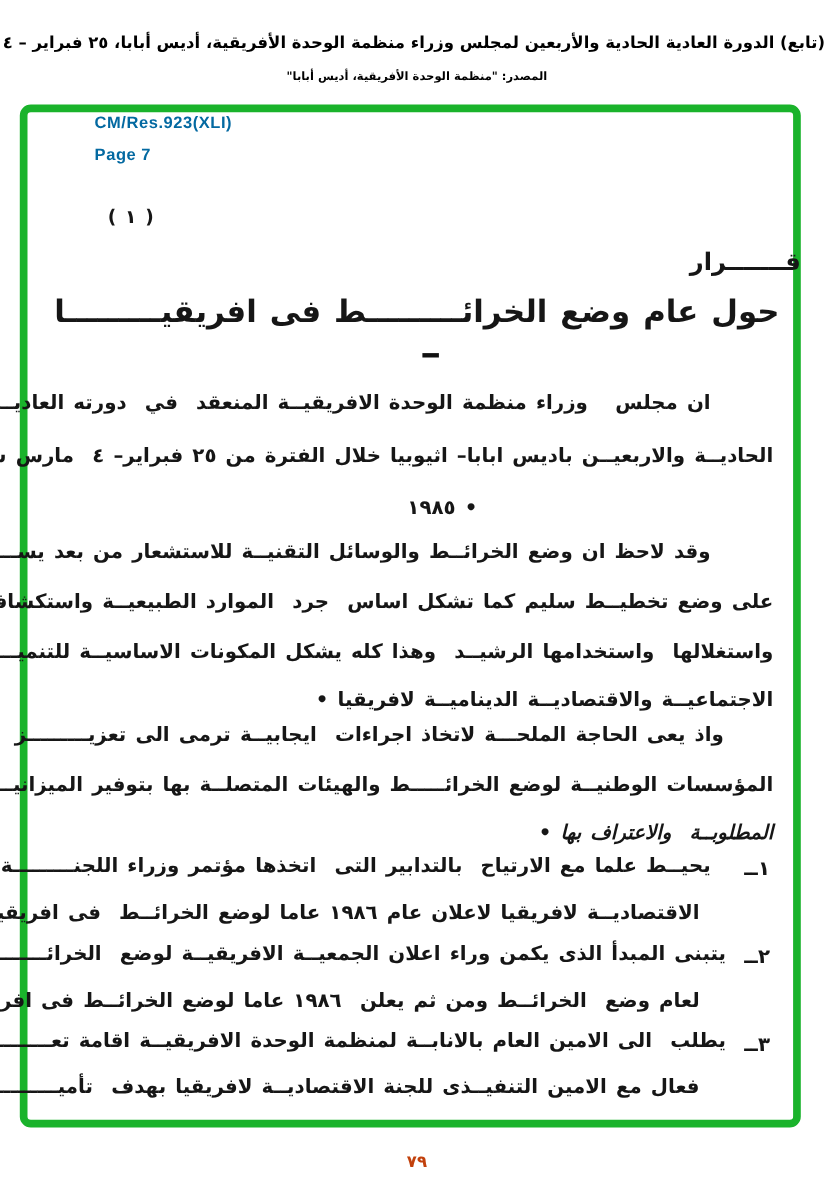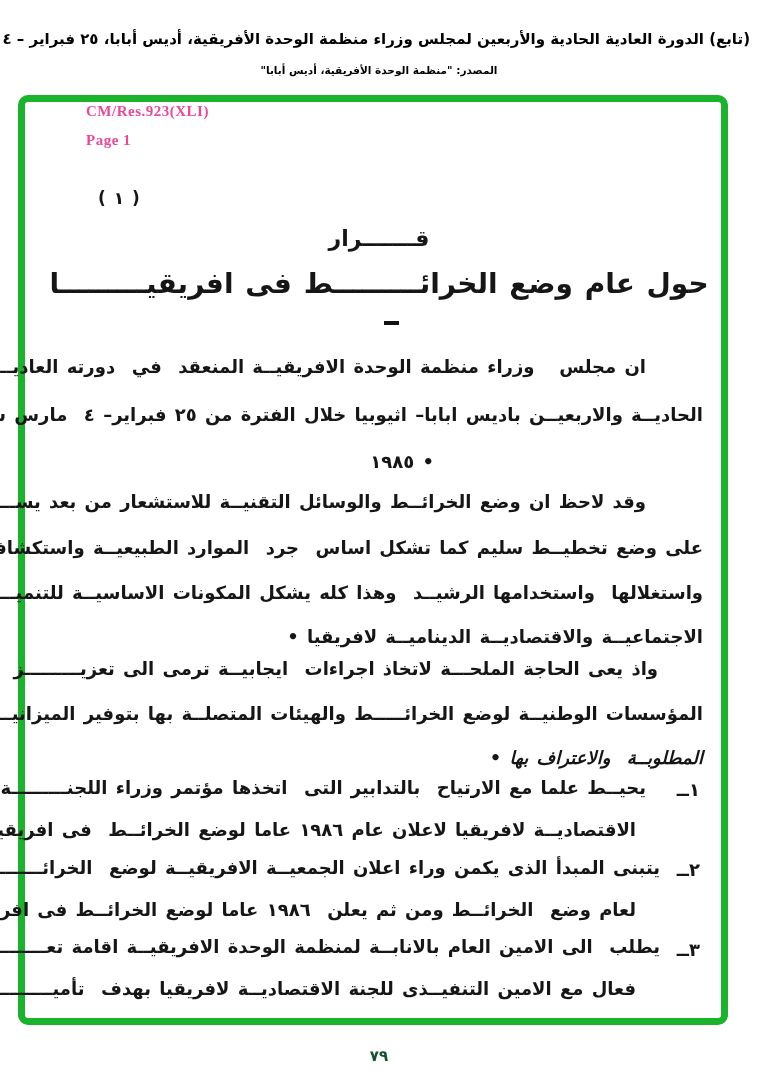--- a/index.html
+++ b/index.html
@@ -27,36 +27,36 @@
   .green-frame{
     position:absolute;left:18px;top:95px;
     width:696px;height:916px;
     border:7px solid #1ab32b;
     border-radius:10px;
     background:transparent;
   }
   
   .mono{
     position:absolute;
-    font-family:Liberation Serif, serif;
+    font-family:Liberation Sans, sans-serif;
     font-weight:700;font-size:15px;letter-spacing:0.5px;
-    color:#ec4899;white-space:pre;
+    color:#0369a1;white-space:pre;
   }
   .ref{left:86px;top:103px;}
   .pagelbl{left:86px;top:132px;}
   
   .ar{
     position:absolute;
     direction:rtl;unicode-bidi:plaintext;
     font-weight:700;color:#161616;
     white-space:pre;line-height:1;
     word-spacing:2px;
   }
   .itemno{left:98px;top:190px;font-size:17px;direction:ltr;}
-  .title{left:30px;right:30px;top:228px;text-align:center;font-size:22px;}
+  .title{left:30px;right:30px;top:228px;font-size:22px;}
   .subtitle{left:30px;right:30px;top:270px;text-align:center;font-size:28px;}
   .divider{
     position:absolute;left:384px;top:321px;
     width:15px;height:4px;background:#111;
   }
   .ln{font-size:18px;}
   
   .p1l1{top:358px;right:112px;}
   .p1l2{top:406px;right:55px;}
   .p1l3{top:453px;right:324px;}
@@ -75,35 +75,35 @@
   .i1l2{top:821px;right:122px;}
   .n2{top:861px;right:58px;margin-left:48px;}
   .i2l1{top:859px;right:98px;}
   .i2l2{top:901px;right:122px;}
   .n3{top:941px;right:58px;}
   .i3l1{top:938px;right:98px;}
   .i3l2{top:980px;right:122px;}
   .pageno{
     position:absolute;top:1047px;left:0;right:0;
     text-align:center;font-size:15px;font-weight:700;
-    direction:rtl;color:#14532d;
+    direction:rtl;color:#c2410c;
   }
 </style>
 </head>
 <body>
 
 <div class="page">
 
   <div class="hdr1">(تابع)  الدورة العادية الحادية والأربعين لمجلس وزراء منظمة الوحدة الأفريقية، أديس أبابا، ٢٥ فبراير – ٤ مارس ١٩٨٥</div>
   <div class="hdr2">المصدر:  "منظمة الوحدة الأفريقية، أديس أبابا"</div>
 
   <div class="green-frame"></div>
 
   <div class="mono ref">CM/Res.923(XLI)</div>
-  <div class="mono pagelbl">Page 1</div>
+  <div class="mono pagelbl">Page 7</div>
 
   <div class="ar itemno">( ١ )</div>
   <div class="ar title">قـــــــرار</div>
   <div class="ar subtitle">حول عام وضع الخرائـــــــــط فى افريقيـــــــــا</div>
   <div class="divider"></div>
 
   <div class="ar ln p1l1">ان مجلس   وزراء منظمة الوحدة الافريقيــة المنعقد  في  دورته العاديــــــة</div>
   <div class="ar ln p1l2">الحاديــة والاربعيــن باديس ابابا– اثيوبيا خلال الفترة من ٢٥ فبراير– ٤  مارس سنــة</div>
   <div class="ar ln p1l3">١٩٨٥ •</div>
 

